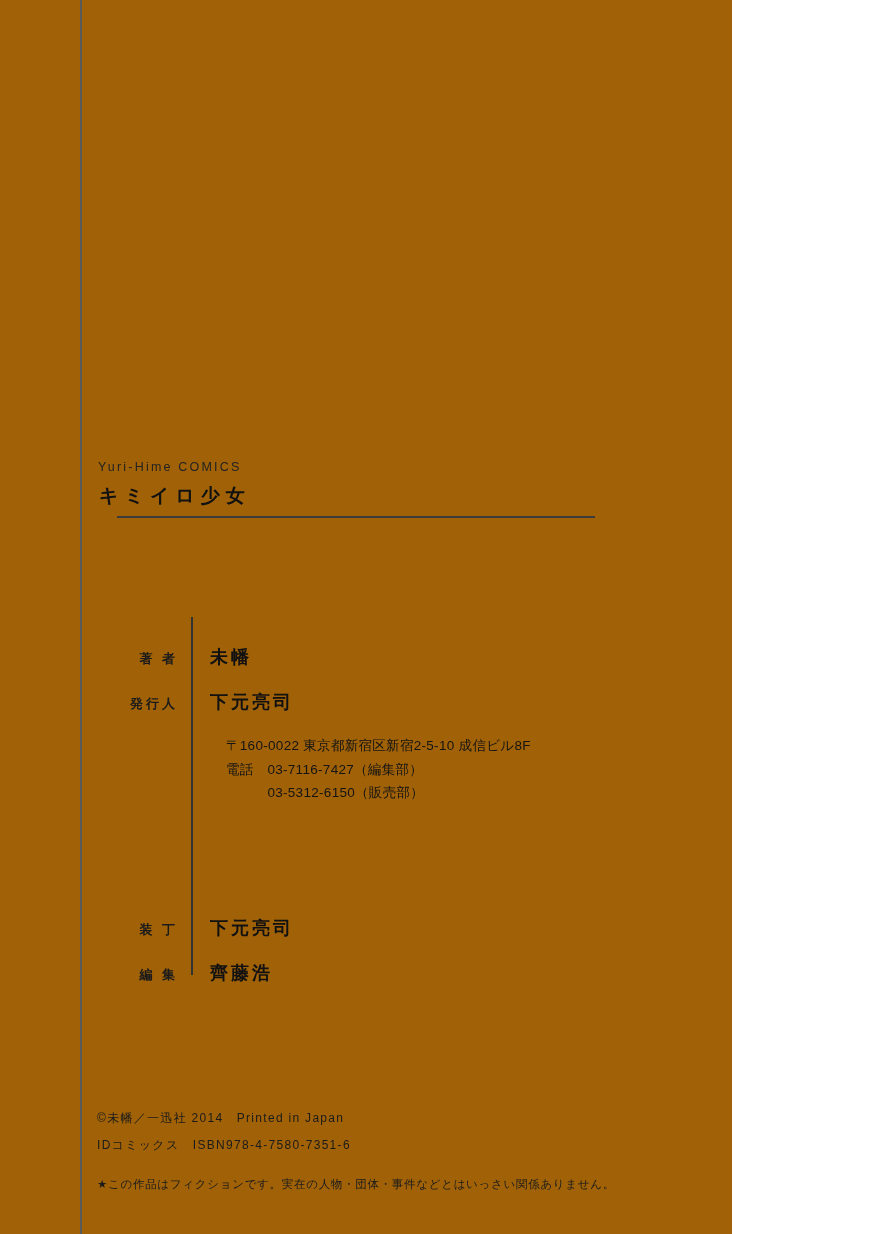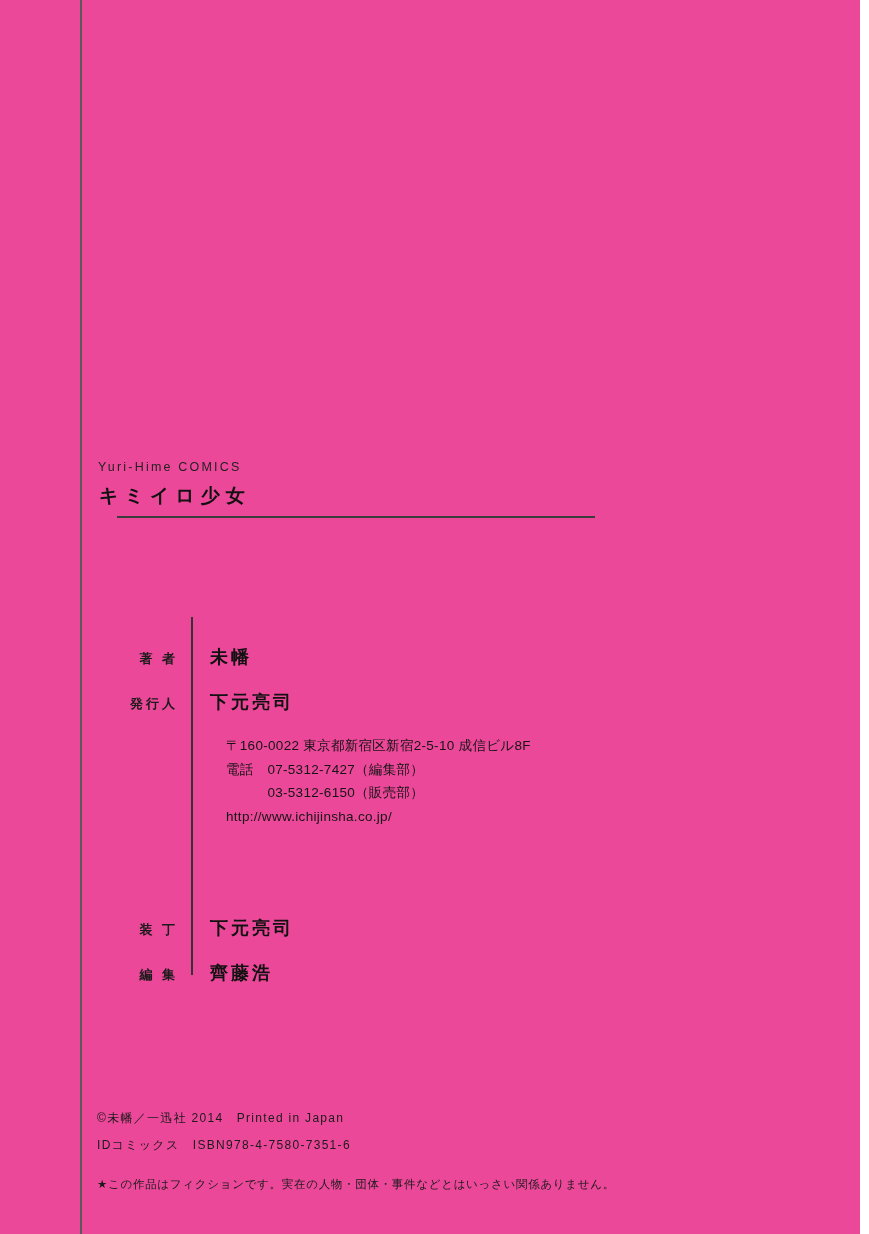--- a/index.html
+++ b/index.html
@@ -2,23 +2,23 @@
 <html><head>
 <meta charset="utf-8">
 <style>
   html, body {
     margin: 0;
     padding: 0;
     background: #ffffff;
   }
   .page {
     position: relative;
-    width: 860px;
+    width: 732px;
     height: 1234px;
-    background: #ec4899;
+    background: #a16207;
     overflow: hidden;
     font-family: "Liberation Sans", "DejaVu Sans", sans-serif;
     color: #1a1a1a;
   }
   .edge-line {
     position: absolute;
     left: 80px;
     top: 0;
     width: 2px;
     height: 1234px;
@@ -126,23 +126,22 @@
     <span class="c-label">著 者</span><span class="c-value">未幡</span>
   </div>
 
   <div class="credit-row" style="top:665px">
     <span class="c-label">発行人</span><span class="c-value">下元亮司</span>
   </div>
 
 
   <div class="address-block">
     <div>〒160-0022 東京都新宿区新宿2-5-10 成信ビル8F</div>
-    <div>電話　07-5312-7427（編集部）</div>
+    <div>電話　03-7116-7427（編集部）</div>
     <div>　　　03-5312-6150（販売部）</div>
-    <div>http://www.ichijinsha.co.jp/</div>
   </div>
 
   <div class="credit-row" style="top:891px">
     <span class="c-label">装 丁</span><span class="c-value">下元亮司</span>
   </div>
 
   <div class="credit-row" style="top:936px">
     <span class="c-label">編 集</span><span class="c-value">齊藤浩</span>
   </div>
 

